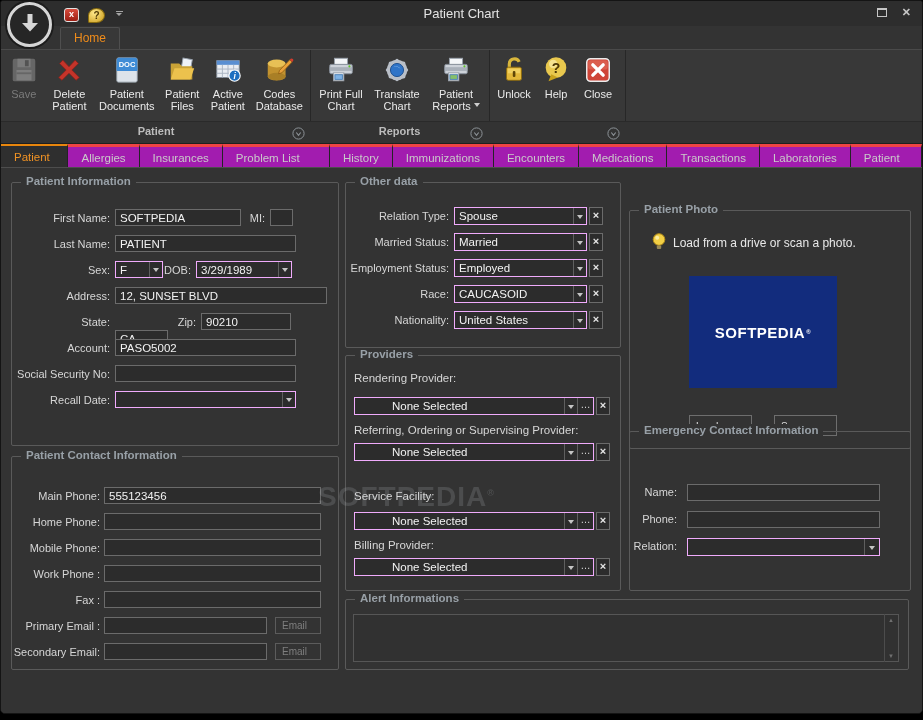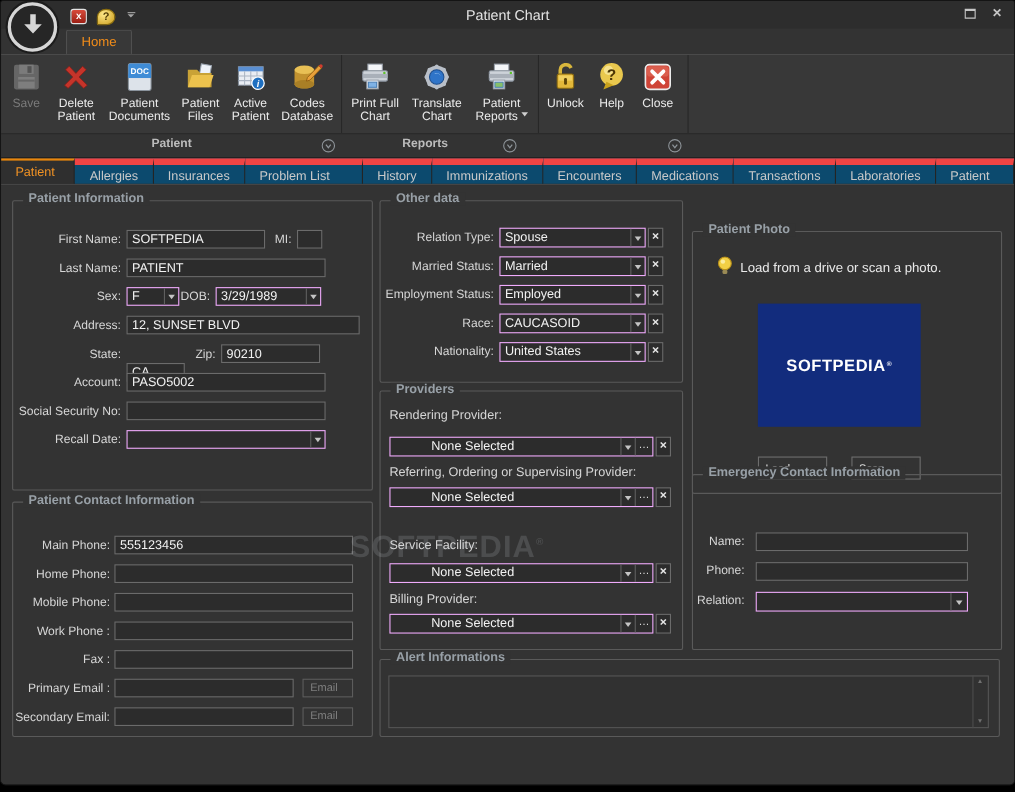--- a/index.html
+++ b/index.html
@@ -44,22 +44,22 @@
   .drop-caret { display:inline-block; width:0; height:0; border:3px solid transparent; border-top:4px solid #cfcfcf; margin-left:3px; }
 
   .caption-row { position:absolute; top:120px; left:0; width:100%; height:22px; background:#333333; border-top:1px solid #2a2a2a; }
   .cap-cell { position:absolute; top:0; height:22px; }
   .cap-text { position:absolute; top:3px; left:0; width:100%; text-align:center; font-size:11px; font-weight:bold; color:#bcbcbc; }
   .cap-expand { position:absolute; top:4px; width:13px; height:13px; }
 
   
   .tabstrip { position:absolute; top:142px; left:0; width:100%; height:25px; background:#2b2b2b;
               border-top:1px solid #1f1f1f; border-bottom:1px solid #4d4d4d; display:flex; }
-  .tab { height:100%; padding:0 13px; background:#0c4a6e; color:#c9c9c9; font-size:11.5px; line-height:22px;
-         border-right:1px solid #242424; border-top:6px solid #ef4444; cursor:default; }
+  .tab { height:100%; padding:0 13px; background:#a21caf; color:#c9c9c9; font-size:11.5px; line-height:22px;
+         border-right:1px solid #242424; border-top:3px solid #ef4444; cursor:default; }
   .tab.selected { background:#2f2f2f; color:#f09224; border-top:2px solid #e8860d; }
 
   
   .content { position:absolute; top:168px; left:0; width:100%; height:546px; background:#333333; }
 
   .grp { position:absolute; border:1px solid #5a5a5a; border-radius:2px; }
   .grp-title { position:absolute; top:-8px; left:9px; background:#333333; padding:0 5px;
                font-size:11.5px; font-weight:bold; color:#98a0a7; white-space:nowrap; }
 
   .frow { display:flex; align-items:center; height:17px; margin-bottom:9px; }
@@ -295,21 +295,21 @@
   <div class="caption-row">
     <div class="cap-cell" style="left:0;width:310px">
       <span class="cap-text">Patient</span>
       <span class="cap-expand" style="right:6px">
         <svg width="13" height="13">
             <circle cx="6.5" cy="6.5" r="5.6" fill="none" stroke="#8d9398"></circle>
             <path d="M4.3 5.5 L6.5 8.3 L8.7 5.5" fill="none" stroke="#8d9398" stroke-width="1.1"></path>
           </svg>
       </span>
     </div>
-    <div class="cap-cell" style="left:296px;width:179px">
+    <div class="cap-cell" style="left:309px;width:179px">
       <span class="cap-text">Reports</span>
       <span class="cap-expand" style="right:6px">
         <svg width="13" height="13">
             <circle cx="6.5" cy="6.5" r="5.6" fill="none" stroke="#8d9398"></circle>
             <path d="M4.3 5.5 L6.5 8.3 L8.7 5.5" fill="none" stroke="#8d9398" stroke-width="1.1"></path>
           </svg>
       </span>
     </div>
     <div class="cap-cell" style="left:489px;width:136px">
       <span class="cap-text"></span>

